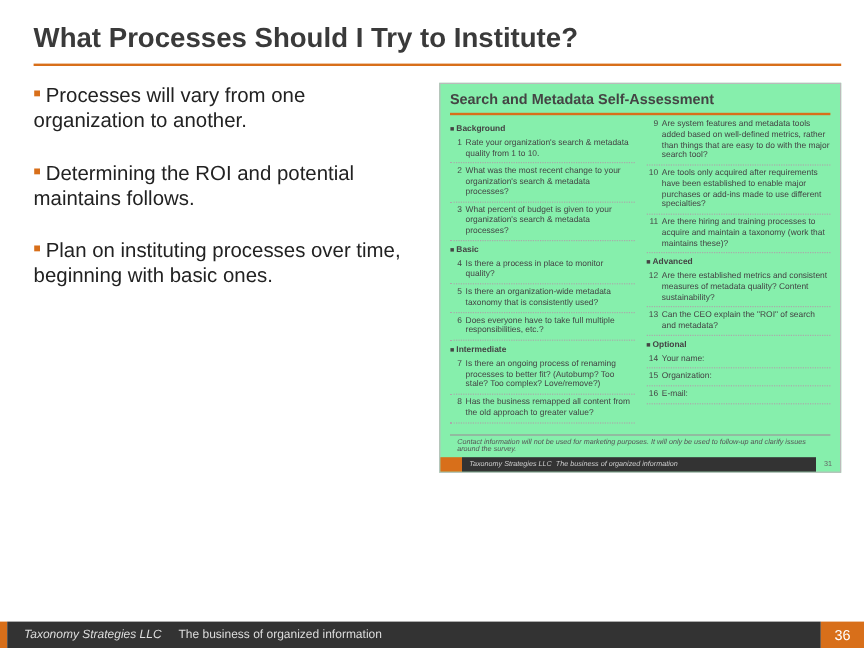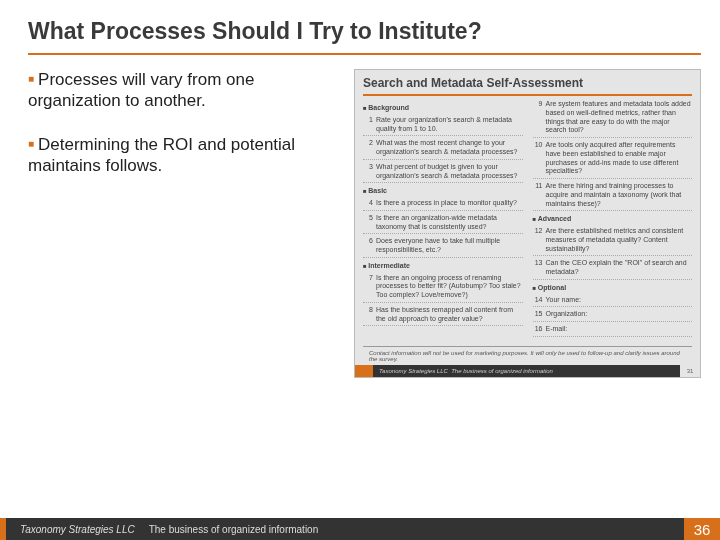--- a/index.html
+++ b/index.html
@@ -1,55 +1,56 @@
 <!DOCTYPE html>
 <html><head>
 <meta charset="utf-8">
 <style>
 *{box-sizing:border-box;margin:0;padding:0;}
 body{width:720px;height:540px;font-family:Arial,Helvetica,sans-serif;background:#fff;color:#333;position:relative;overflow:hidden;}
 .slide{width:720px;height:540px;position:relative;padding:18px 19px 0 28px;}
 .title{font-size:23px;font-weight:bold;color:#3a3a3a;margin-bottom:8px;}
 .rule{height:2px;background:#d86f1a;margin-bottom:14px;}
-.body{display:flex;gap:6px;}
+.body{display:flex;gap:18px;}
 .left{width:320px;}
 .bullets{list-style:none;}
 .bullets li{margin-bottom:22px;font-size:17px;line-height:1.25;color:#222;}
 .bullets li .mark{color:#d86f1a;font-weight:bold;font-size:10px;vertical-align:top;margin-right:4px;display:inline-block;margin-top:4px;}
-.right{flex:1;border:1px solid #bbb;background:#e5e5e5;font-size:8px;position:relative;}
+.right{flex:1;border:1px solid #bbb;background:#86efac;font-size:8px;position:relative;}
 .right-inner{padding:6px 8px 0 8px;}
 .r-title{font-size:12px;font-weight:bold;color:#444;margin-bottom:4px;}
 .r-rule{height:2px;background:#d86f1a;margin-bottom:4px;}
 .r-cols{display:flex;gap:10px;}
 .r-col{flex:1;font-size:7px;line-height:1.25;color:#444;}
 .r-sec{font-weight:bold;margin-bottom:3px;margin-top:4px;}
 .r-item{display:flex;gap:3px;margin-bottom:3px;padding-bottom:2px;border-bottom:0.5px dotted #aaa;}
 .r-num{min-width:10px;text-align:right;}
 .r-foot{border-top:1px solid #999;margin-top:6px;padding:3px 6px;font-size:6px;font-style:italic;color:#555;}
 .r-bottom{display:flex;align-items:center;height:12px;}
 .r-bottom-bar{flex:1;height:12px;background:#333;color:#ccc;font-size:6px;display:flex;align-items:center;padding-left:6px;font-style:italic;}
 .r-bottom-edge{width:18px;height:12px;background:#d86f1a;}
 .r-bottom-num{width:20px;text-align:center;font-size:6px;color:#666;}
 .footer{position:absolute;left:0;bottom:0;width:720px;height:22px;display:flex;align-items:center;}
 .footer-bar{flex:1;height:22px;background:#333;display:flex;align-items:center;padding-left:14px;font-size:10px;color:#ddd;}
 .footer-bar .co{font-style:italic;margin-right:14px;}
-.footer-edge{width:36px;height:22px;background:#d86f1a;display:flex;align-items:center;justify-content:center;color:#fff;font-size:15px;}
+.footer-edge{width:36px;height:22px;background:#d86f1a;display:flex;align-items:center;justify-content:center;color:#fff;font-size:12px;}
 .footer-left{width:6px;height:22px;background:#d86f1a;}
 </style>
 </head>
 <body>
 
 <div class="slide">
   <div class="title">What Processes Should I Try to Institute?</div>
   <div class="rule"></div>
   <div class="body">
     <div class="left">
       <ul class="bullets">
         <li><span class="mark">■</span><span>Processes will vary from one organization to another.</span></li>
         <li><span class="mark">■</span><span>Determining the ROI and potential maintains follows.</span></li>
+        <li><span class="mark">■</span><span>Plan on instituting processes over time, beginning with basic ones.</span></li>
       </ul>
     </div>
     <div class="right">
       <div class="right-inner">
         <div class="r-title">Search and Metadata Self-Assessment</div>
         <div class="r-rule"></div>
         <div class="r-cols">
           <div class="r-col">
             <div class="r-sec"><span class="mark" style="font-size:6px;">■ </span><span>Background</span></div>
             <div class="r-item">

